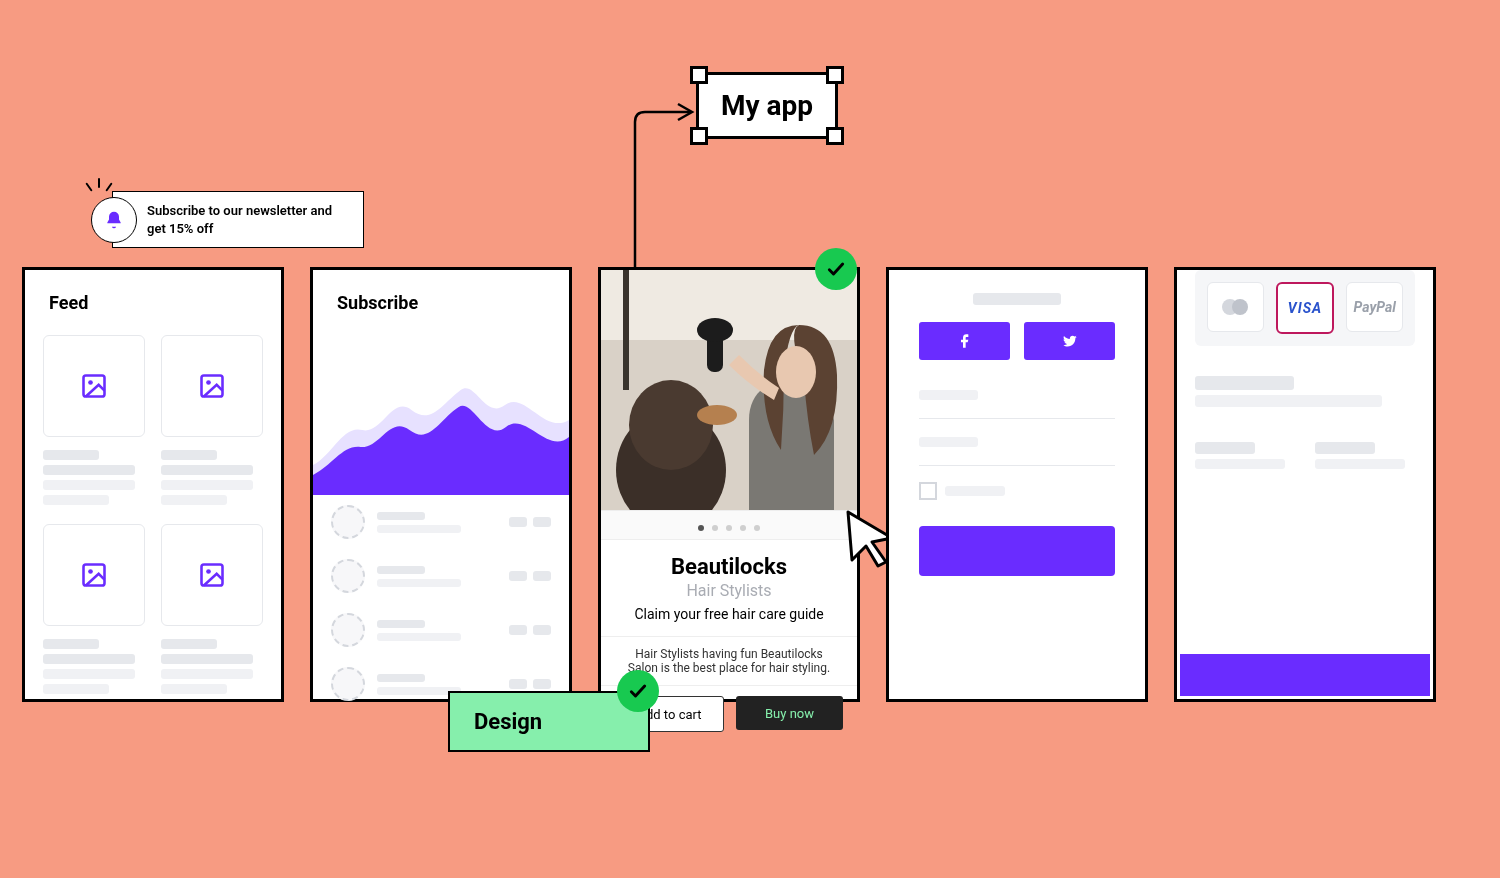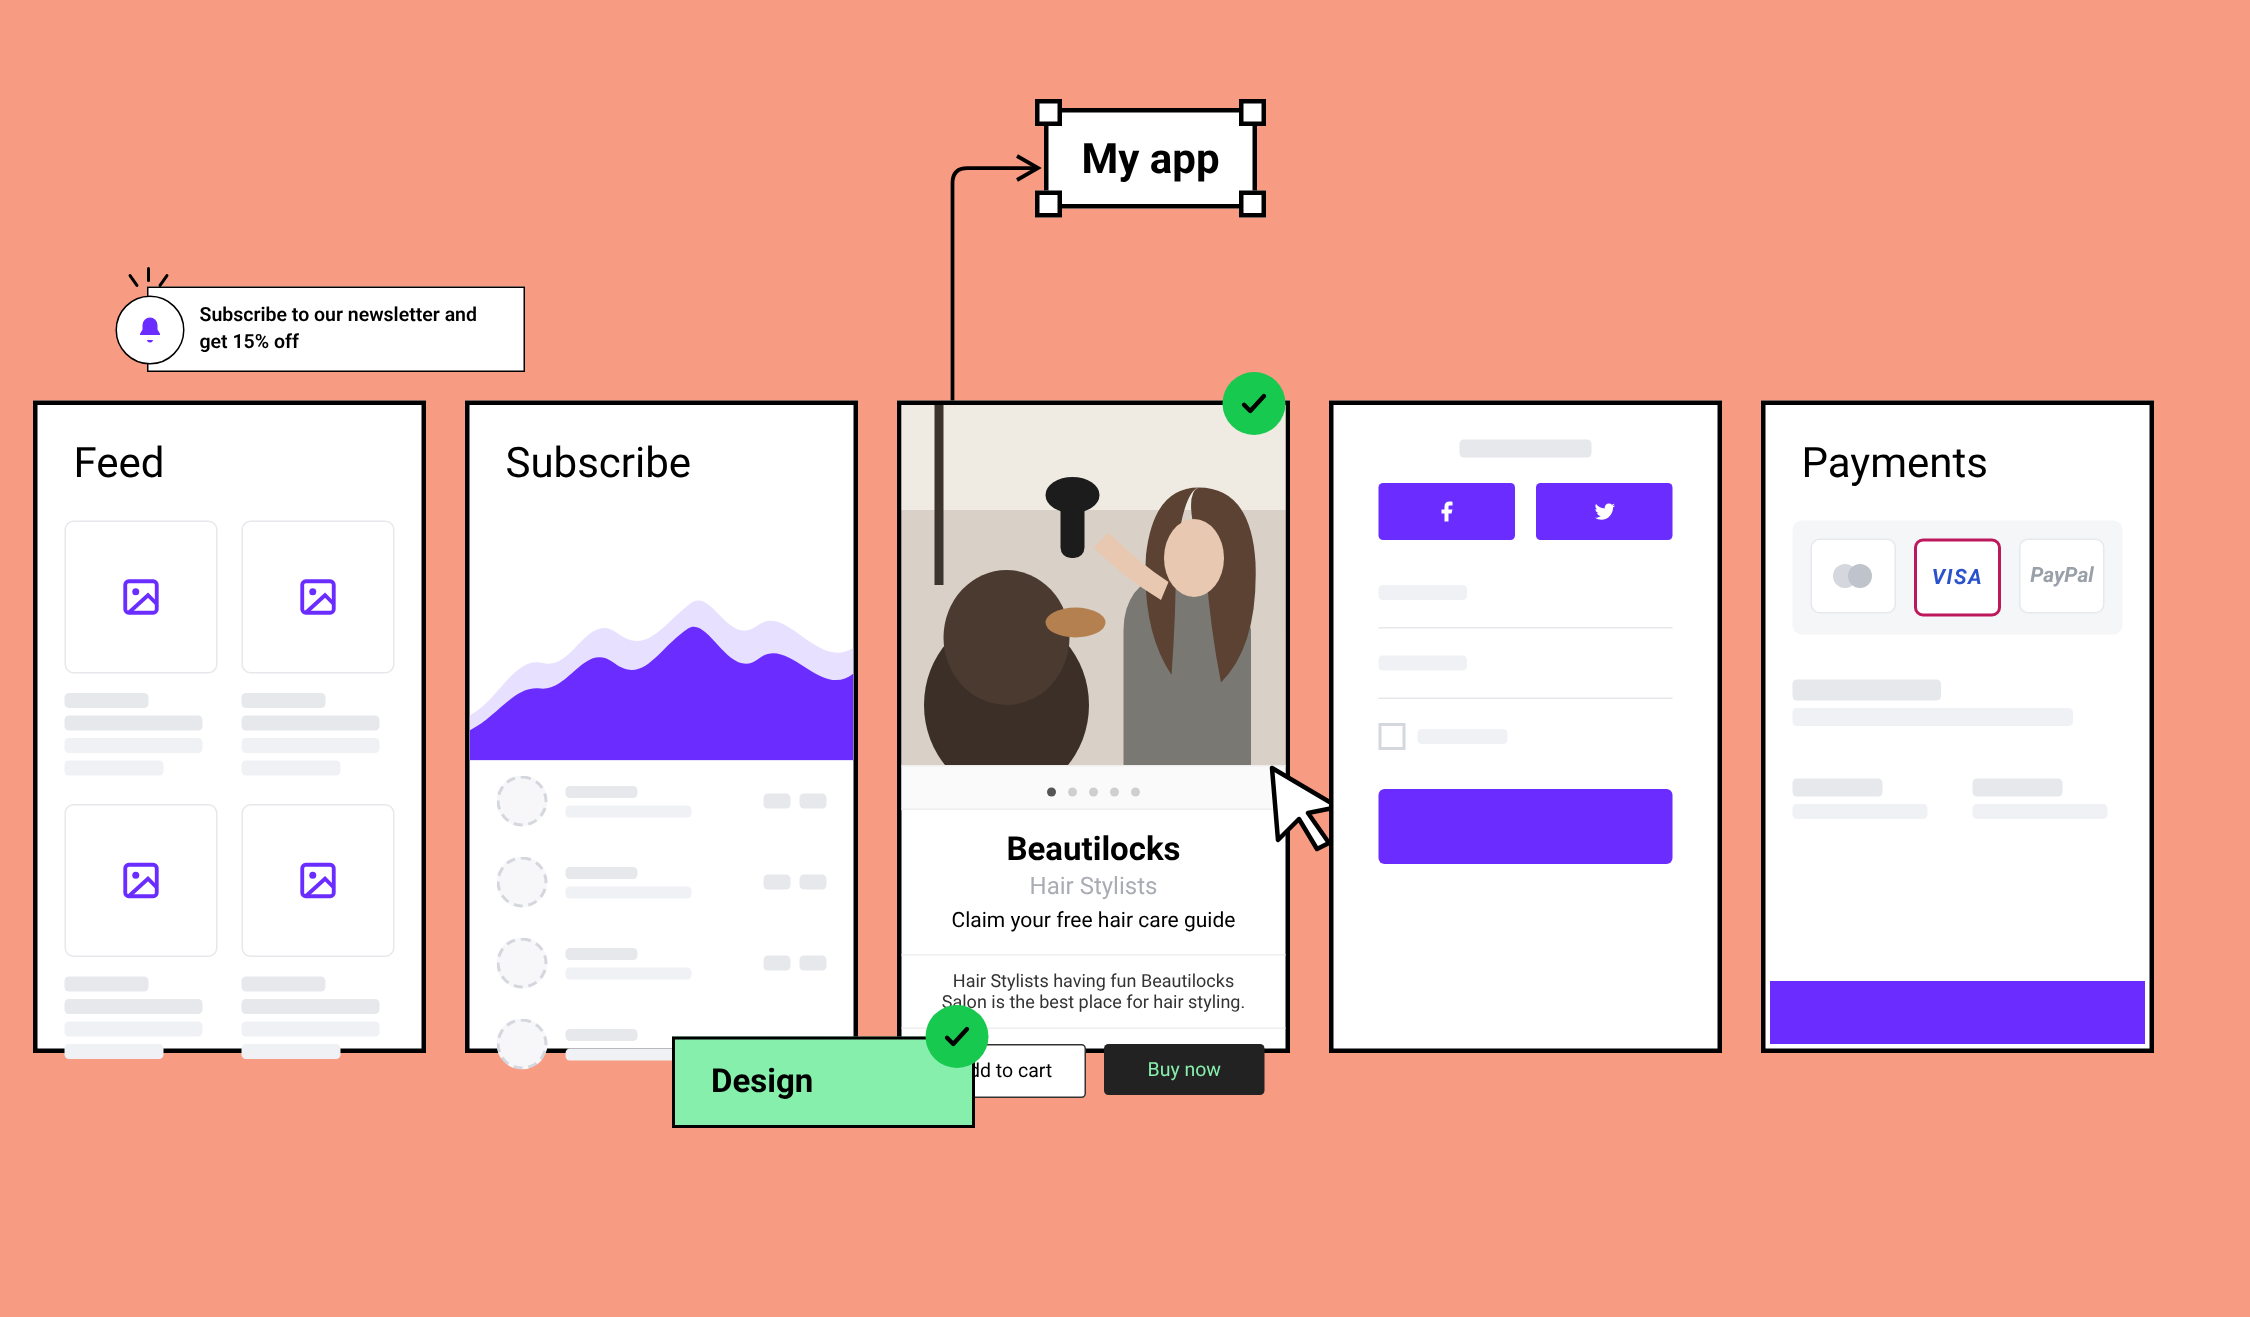--- a/index.html
+++ b/index.html
@@ -1,18 +1,18 @@
 <!DOCTYPE html>
 <html><head>
 <meta charset="utf-8">
 <style>
 html,body{margin:0;padding:0;font-family:-apple-system,BlinkMacSystemFont,"Segoe UI",Roboto,Helvetica,Arial,sans-serif;}
 .stage{position:relative;width:1500px;height:878px;background:#f79b82;overflow:hidden}
 .card{position:absolute;background:#fff;border:3px solid #000;box-sizing:border-box;}
-.title{font-weight:400;font-size:28px;padding:22px 24px}
+.title{font-weight:700;font-size:18px;padding:22px 24px}
 .subtle{background:#e6e8ec;border-radius:4px}
 .subtle2{background:#f0f1f4;border-radius:4px}
 .row{display:flex;gap:16px}
 .feed-cell{flex:1;border:1px solid #e6e8ec;border-radius:6px;aspect-ratio:1/1;display:flex;align-items:center;justify-content:center}
 .icon-img{color:#6a2cff}
 .thin{height:10px;border-radius:3px;margin:5px 0}
 
 
 .selbox{position:absolute;border:3px solid #000;background:#fff;padding:14px 22px;font-weight:700;font-size:28px}
 .handle{position:absolute;width:12px;height:12px;background:#fff;border:3px solid #000}
@@ -149,21 +149,21 @@
         <div style="flex:1">
             <div class="thin subtle" style="width:55%"></div>
             <div class="thin subtle" style="width:90%"></div>
             <div class="thin subtle2" style="width:90%"></div>
             <div class="thin subtle2" style="width:65%"></div>
           </div>
       </div>
     </div>
   </div>
 
-  <div class="notif" style="left:98px;top:191px">
+  <div class="notif" style="left:112px;top:191px">
     <div class="bell-circ">
       <svg width="20" height="20" viewBox="0 0 24 24" fill="#6a2cff">
           <path d="M12 2a6 6 0 0 0-6 6v3.5L4 15v1h16v-1l-2-3.5V8a6 6 0 0 0-6-6zm0 20a2.5 2.5 0 0 0 2.45-2h-4.9A2.5 2.5 0 0 0 12 22z"></path>
         </svg>
     </div>
     <span>Subscribe to our newsletter and get 15% off</span>
   </div>
   <div class="rays" style="left:84px;top:176px;width:30px;height:20px">
     <span style="left:4px;top:6px;transform:rotate(-35deg)"></span>
     <span style="left:14px;top:2px"></span>
@@ -301,21 +301,20 @@
         </div>
       <div style="display:flex;align-items:center;gap:8px;margin-top:16px">
         <span class="checkbox"></span>
         <div class="thin subtle2" style="width:60px;height:10px;margin:0"></div>
       </div>
       <div class="login-btn"></div>
     </div>
   </div>
 
   <div class="card" style="left:1174px;top:267px;width:262px;height:435px">
-    <div class="title">Payments</div>
     <div class="pay-body">
       <div class="pay-methods">
         <div class="pay-chip">
           <svg width="34" height="20" viewBox="0 0 34 20">
               <circle cx="12" cy="10" r="8" fill="#d4d7dd"></circle>
               <circle cx="22" cy="10" r="8" fill="#bfc3cb"></circle>
             </svg>
         </div>
         <div class="pay-chip sel">
             <span style="color:#2952cc;font-style:italic;letter-spacing:1px">VISA</span>

